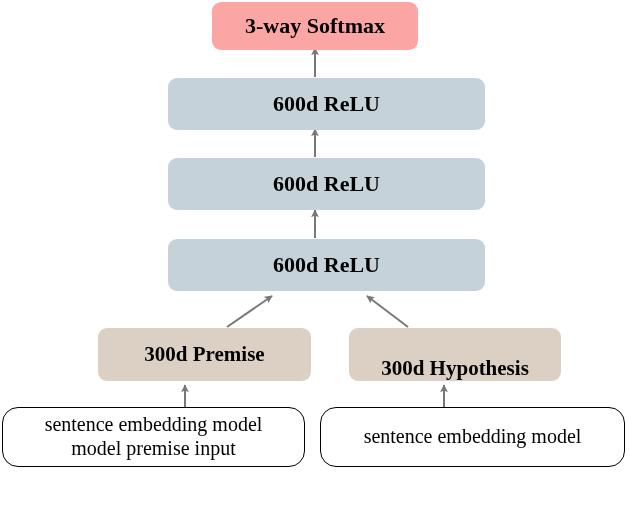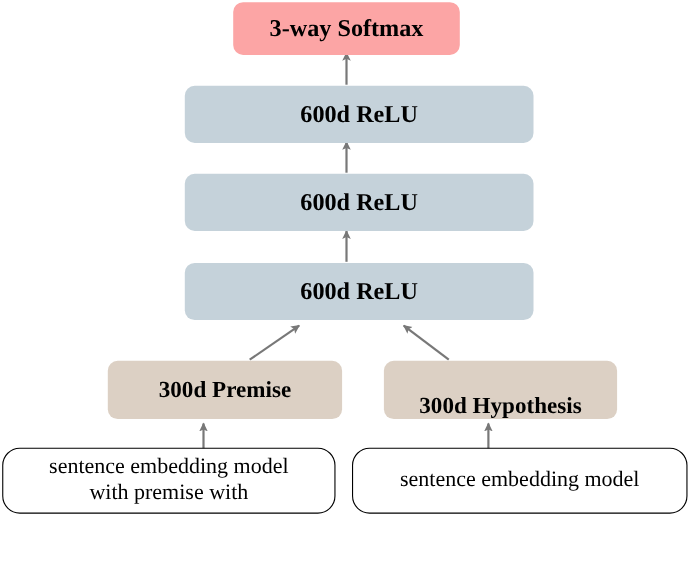--- a/index.html
+++ b/index.html
@@ -127,20 +127,20 @@
   <div class="node node-vec node-premise">
     <span>300d Premise</span>
   </div>
 
   <div class="node node-vec node-hypothesis">
     <span>300d Hypothesis</span>
   </div>
 
   <div class="node node-input node-input-premise">
     <span>sentence embedding model</span>
-    <span>with premise with</span>
+    <span>model premise input</span>
   </div>
 
   <div class="node node-input node-input-hypothesis">
     <span>sentence embedding model</span>
   </div>
 
 </div>
 
 </body></html>

